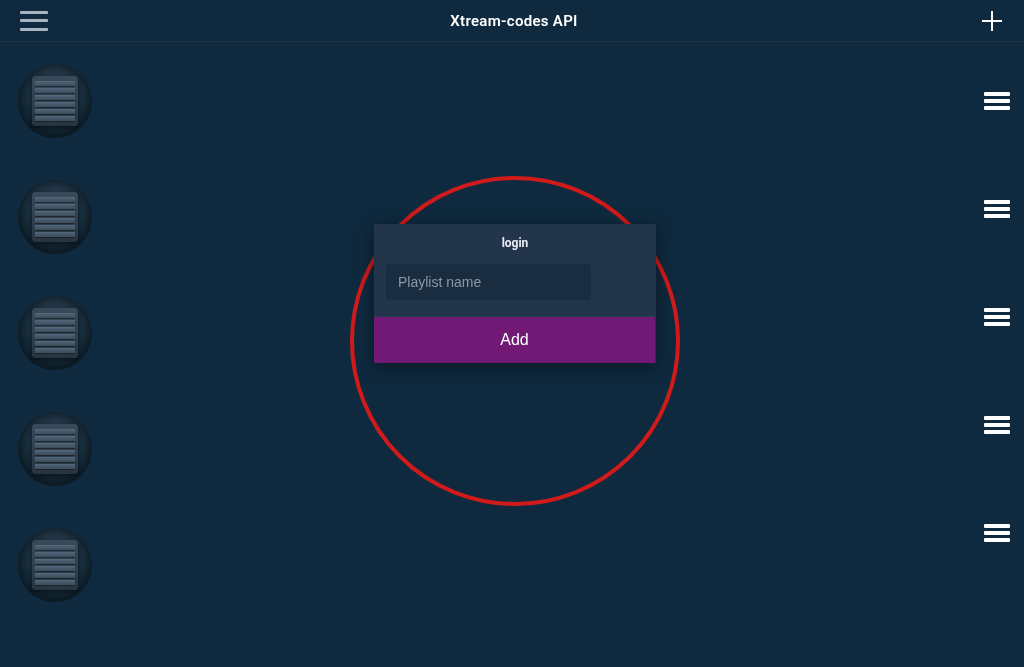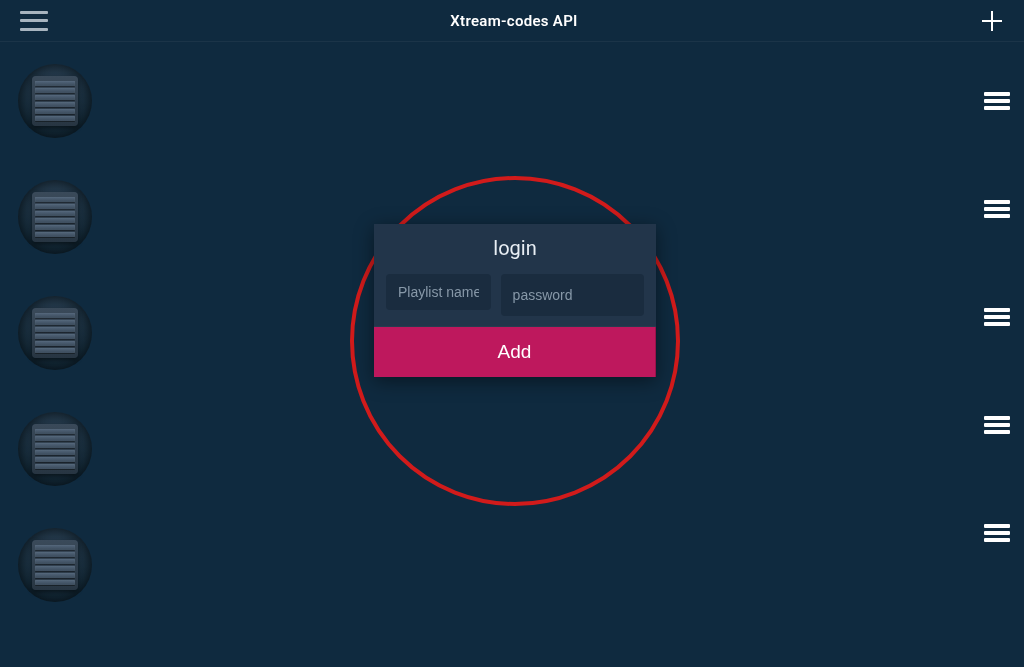--- a/index.html
+++ b/index.html
@@ -95,24 +95,24 @@
 
 .dialog {
   position: absolute;
   left: 374px; top: 182px;
   width: 282px;
   background: #22354a;
   box-shadow: 0 4px 18px rgba(0,0,0,0.45);
 }
 .dialog-title {
   text-align: center;
-  font-size: 20px;
+  font-size: 12px;
   color: #e8eef4;
   padding: 12px 0 14px;
-  font-weight: 400;
+  font-weight: 700;
 }
 .dialog-body {
   padding: 0 12px 10px;
   display: flex; flex-direction: row; gap: 10px;
 }
 .group1 { margin-bottom: 6px; }
 .field {
   width: 100%;
   background: #1a2c3f;
   border: none;
@@ -122,24 +122,24 @@
   border-radius: 4px;
   outline: none;
 }
 .field::placeholder { color: #8798a8; }
 .dialog-actions {
   display: flex;
   border-top: 1px solid rgba(255,255,255,0.03);
 }
 .dialog-actions button {
   flex: 1;
-  background: #be185d;
+  background: #701a75;
   border: none;
   color: #fff;
-  font-size: 19px;
+  font-size: 16px;
   padding: 14px 0;
   cursor: pointer;
 }
 .dialog-actions button:first-child { border-right: 1px solid rgba(0,0,0,0.2); }
 </style>
 </head>
 <body>
 
 <div class="header">
   <div class="hamburger">
@@ -235,20 +235,19 @@
   </div>
 
   <div class="anno-circle"></div>
 
   <div class="dialog">
     <div class="dialog-title">login</div>
     <div class="dialog-body">
       <div class="group1">
         <input class="field" type="text" placeholder="Playlist name" style="">
       </div>
-      <input class="field" type="password" placeholder="password" style="">
     </div>
     <div class="dialog-actions">
       <button>Add</button>
     </div>
   </div>
 
 </div>
 
 </body></html>

